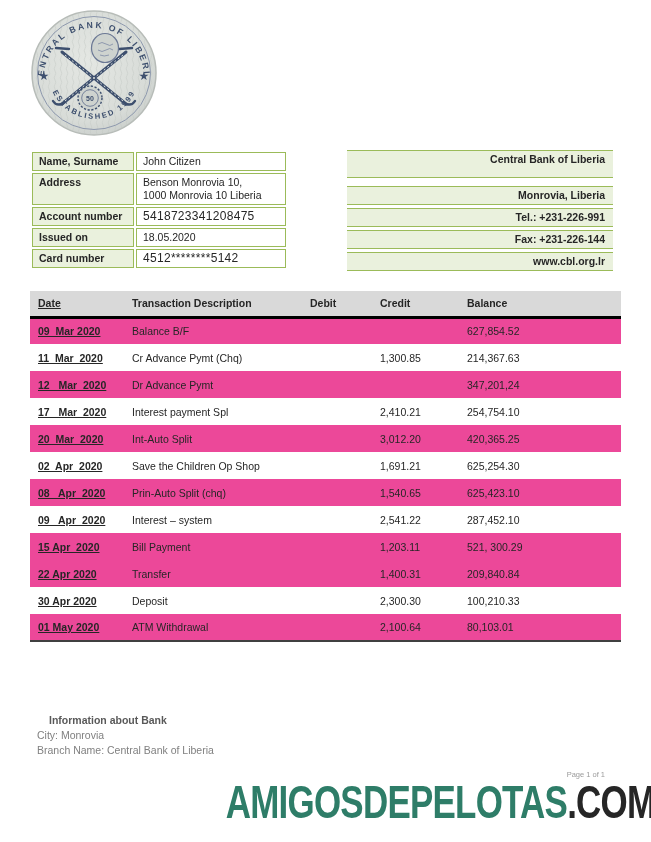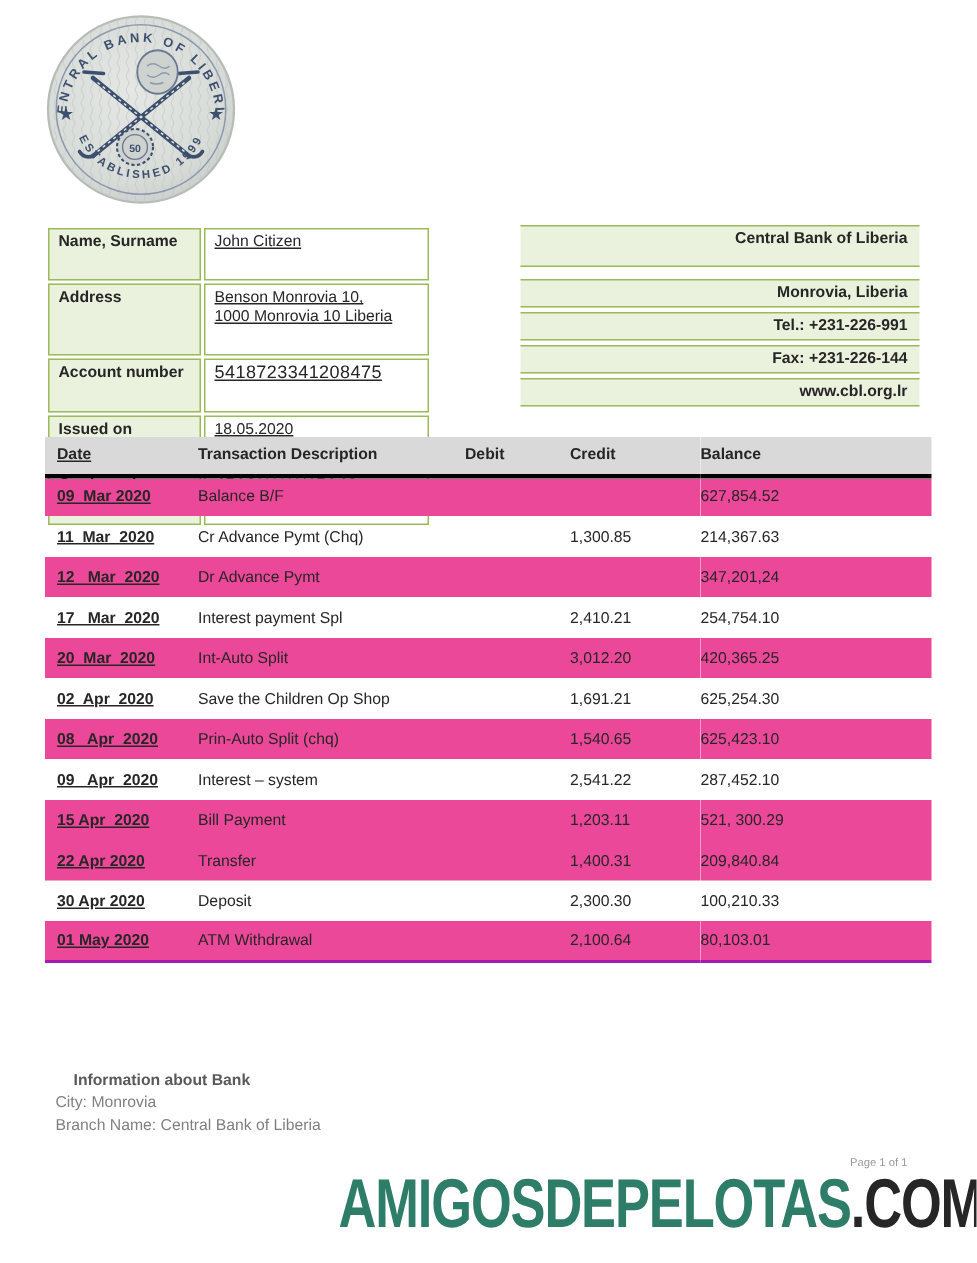--- a/index.html
+++ b/index.html
@@ -11,25 +11,25 @@
 
   
   .logo { position: absolute; left: 28px; top: 8px; width: 132px; height: 130px; }
 
   
   .info-left {
     position: absolute; left: 30px; top: 150px; width: 258px;
     border-collapse: separate; border-spacing: 2px;
   }
   .info-left td {
-    border: 1px solid #9bbb59; font-size: 10.5px; padding: 2px 6px 18px 6px;
+    border: 1px solid #9bbb59; font-size: 10.5px; padding: 2px 6px 2px 6px;
     vertical-align: top; line-height: 13px;
   }
   .info-left td.label { background: #eaf1dd; font-weight: bold; width: 102px; }
-  .info-left td.value { background: #ffffff; text-decoration: underline; }
+  .info-left td.value { background: #ffffff; }
   .info-left td.value .big { font-size: 12px; letter-spacing: 0.3px; }
 
   
   .info-right { position: absolute; left: 347px; top: 150px; width: 266px; }
   .info-right .row {
     background: #eaf1dd; border-top: 1px solid #9bbb59; border-bottom: 1px solid #9bbb59;
     font-size: 10.5px; font-weight: bold; text-align: right;
     padding: 2px 8px; margin-bottom: 3px; line-height: 13px;
   }
   .info-right .row.first { height: 28px; margin-bottom: 8px; }
@@ -41,21 +41,21 @@
   }
   .txn th, .txn td { text-align: left; padding: 0; overflow: hidden; }
   .txn th:first-child, .txn td:first-child { padding-left: 8px; text-decoration: underline; }
   .txn thead th {
     background: #d9d9d9; font-weight: bold; height: 26px;
     border-bottom: 3px solid #000000; vertical-align: middle;
   }
   .txn tbody td { height: 27px; vertical-align: middle; }
   .txn tbody tr.green td { background: #ec4899; margin-top: 28px; }
   .txn td.c-date { font-weight: bold; white-space: pre; }
-  .txn tbody tr:last-child td { border-bottom: 2px solid #a21caf; }
+  .txn tbody tr:last-child td { border-bottom: 2px solid #404040; }
 
   
   .bank-footer { position: absolute; left: 37px; top: 713px; font-size: 10.5px; line-height: 15px; }
   .bank-footer .head { font-weight: bold; color: #595959; padding-left: 12px; }
   .bank-footer .line { color: #808080; }
 
   .pagination {
     position: absolute; right: 46px; top: 770px;
     font-size: 7.5px; color: #9a9a9a;
   }

